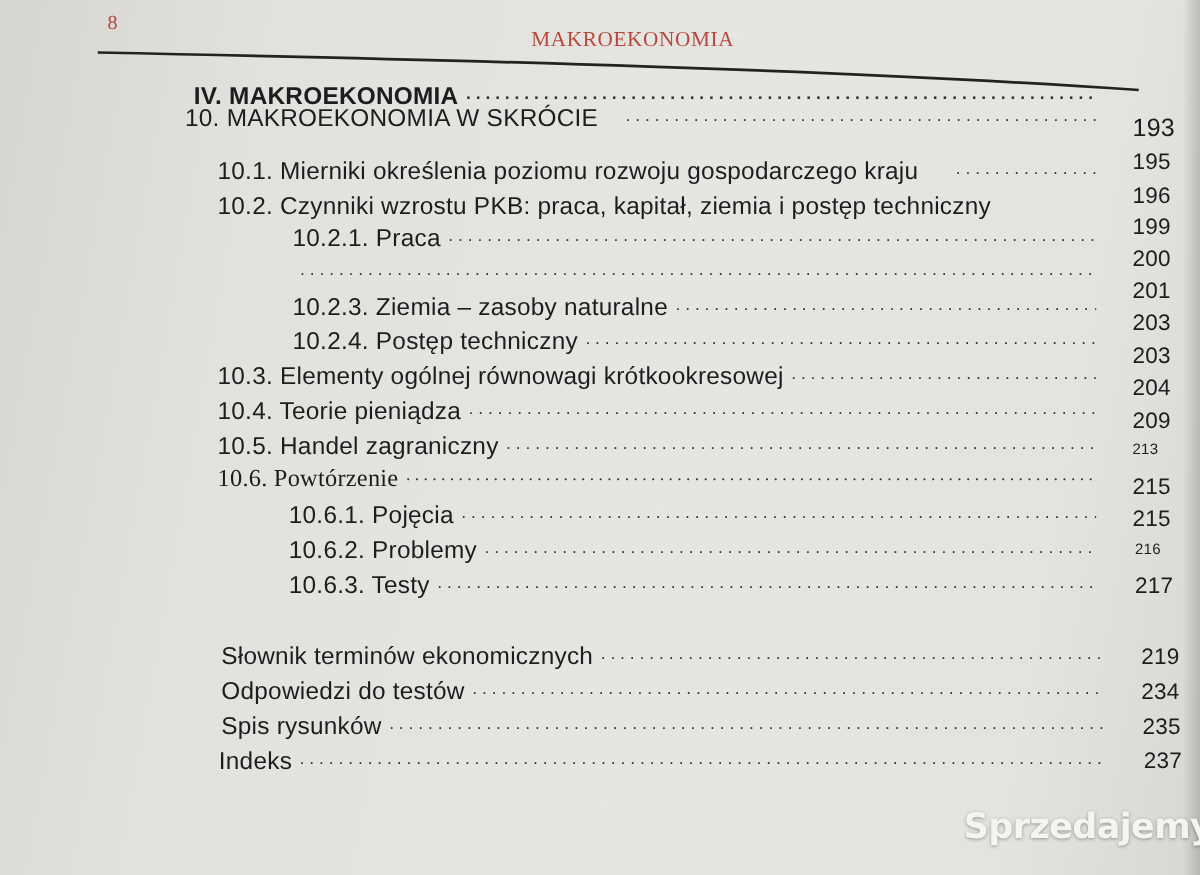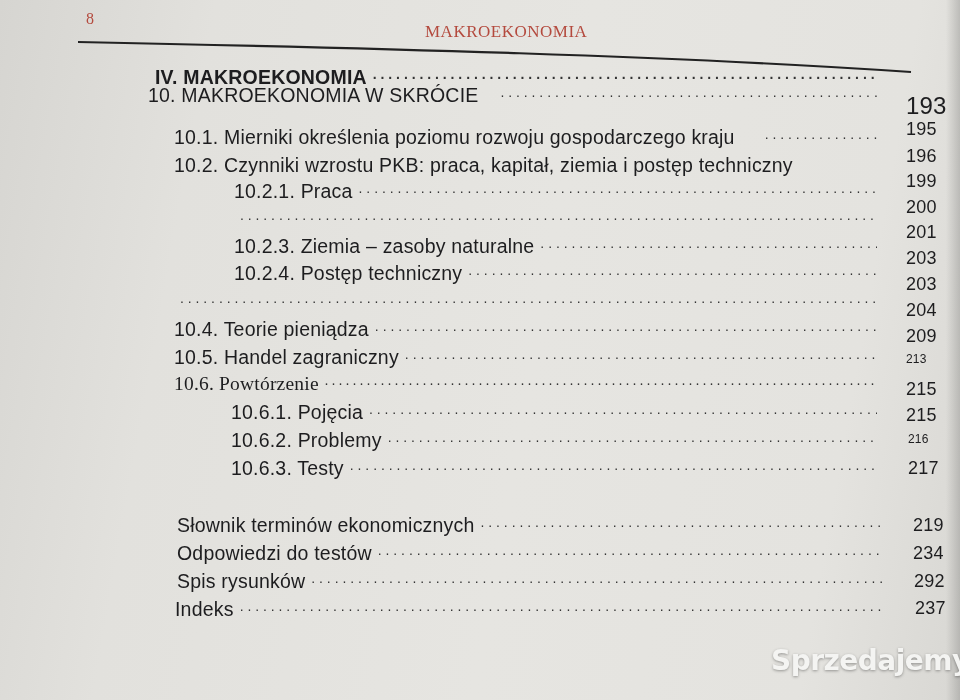--- a/index.html
+++ b/index.html
@@ -63,21 +63,21 @@
   <path d="M0 10 C 300 16, 600 24, 833 40" stroke="#222" stroke-width="2.2" fill="none"></path>
 </svg>
 
 <div>
 
   <div class="toc-row bold" style="left:131px; top:66px; width:728px;">
     <span class="label">IV. MAKROEKONOMIA</span>
     <span class="leader"></span>
   </div>
   <div class="toc-row" style="left:882px; top:92px;">
-      <span style="font-size:24px">193</span>
+      <span style="font-size:20px">193</span>
     </div>
 
   <div class="toc-row" style="left:124px; top:84px; width:735px;gap:16px;">
     <span class="label">10. MAKROEKONOMIA W SKRÓCIE</span>
     <span class="leader"></span>
   </div>
   <div class="toc-row" style="left:882px; top:119px;">
       <span style="font-size:18px">195</span>
     </div>
 
@@ -121,20 +121,21 @@
 
   <div class="toc-row" style="left:210px; top:262px; width:649px;">
     <span class="label">10.2.4. Postęp techniczny</span>
     <span class="leader"></span>
   </div>
   <div class="toc-row" style="left:882px; top:274px;">
       <span style="font-size:18px">203</span>
     </div>
 
   <div class="toc-row" style="left:150px; top:290px; width:709px;">
+    <span class="label">10.3. Elementy ogólnej równowagi krótkookresowej</span>
     <span class="leader"></span>
   </div>
   <div class="toc-row" style="left:882px; top:300px;">
       <span style="font-size:18px">204</span>
     </div>
 
   <div class="toc-row" style="left:150px; top:318px; width:709px;">
     <span class="label">10.4. Teorie pieniądza</span>
     <span class="leader"></span>
   </div>
@@ -196,21 +197,21 @@
   </div>
   <div class="toc-row" style="left:889px; top:543px;">
       <span style="font-size:18px">234</span>
     </div>
 
   <div class="toc-row" style="left:153px; top:570px; width:712px;">
     <span class="label">Spis rysunków</span>
     <span class="leader"></span>
   </div>
   <div class="toc-row" style="left:890px; top:571px;">
-      <span style="font-size:18px">292</span>
+      <span style="font-size:18px">235</span>
     </div>
 
   <div class="toc-row" style="left:151px; top:598px; width:714px;">
     <span class="label">Indeks</span>
     <span class="leader"></span>
   </div>
   <div class="toc-row" style="left:891px; top:598px;">
       <span style="font-size:18px">237</span>
     </div>
 </div>

